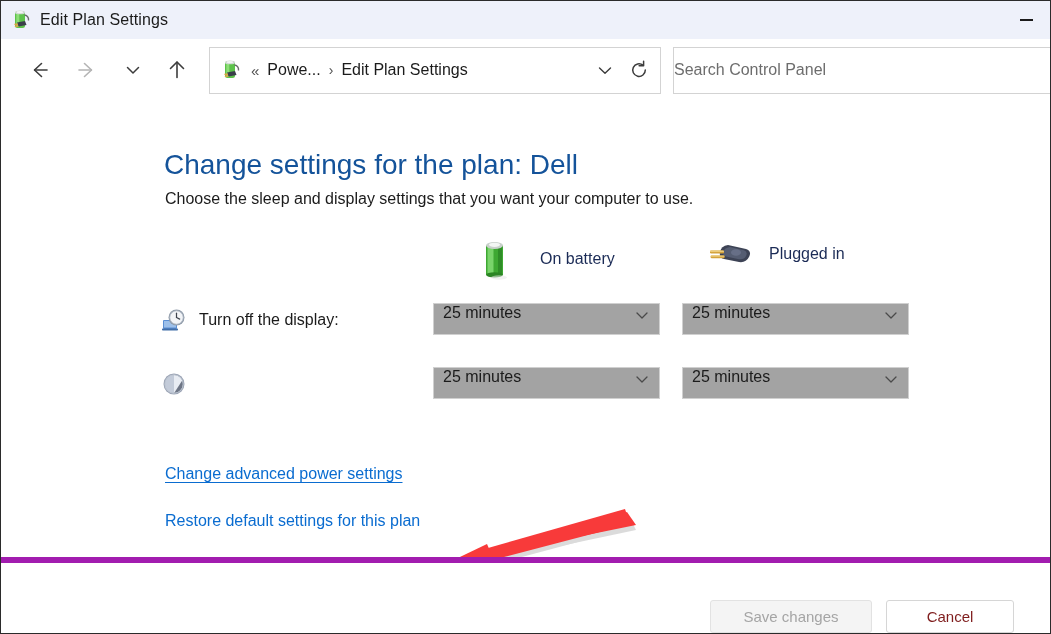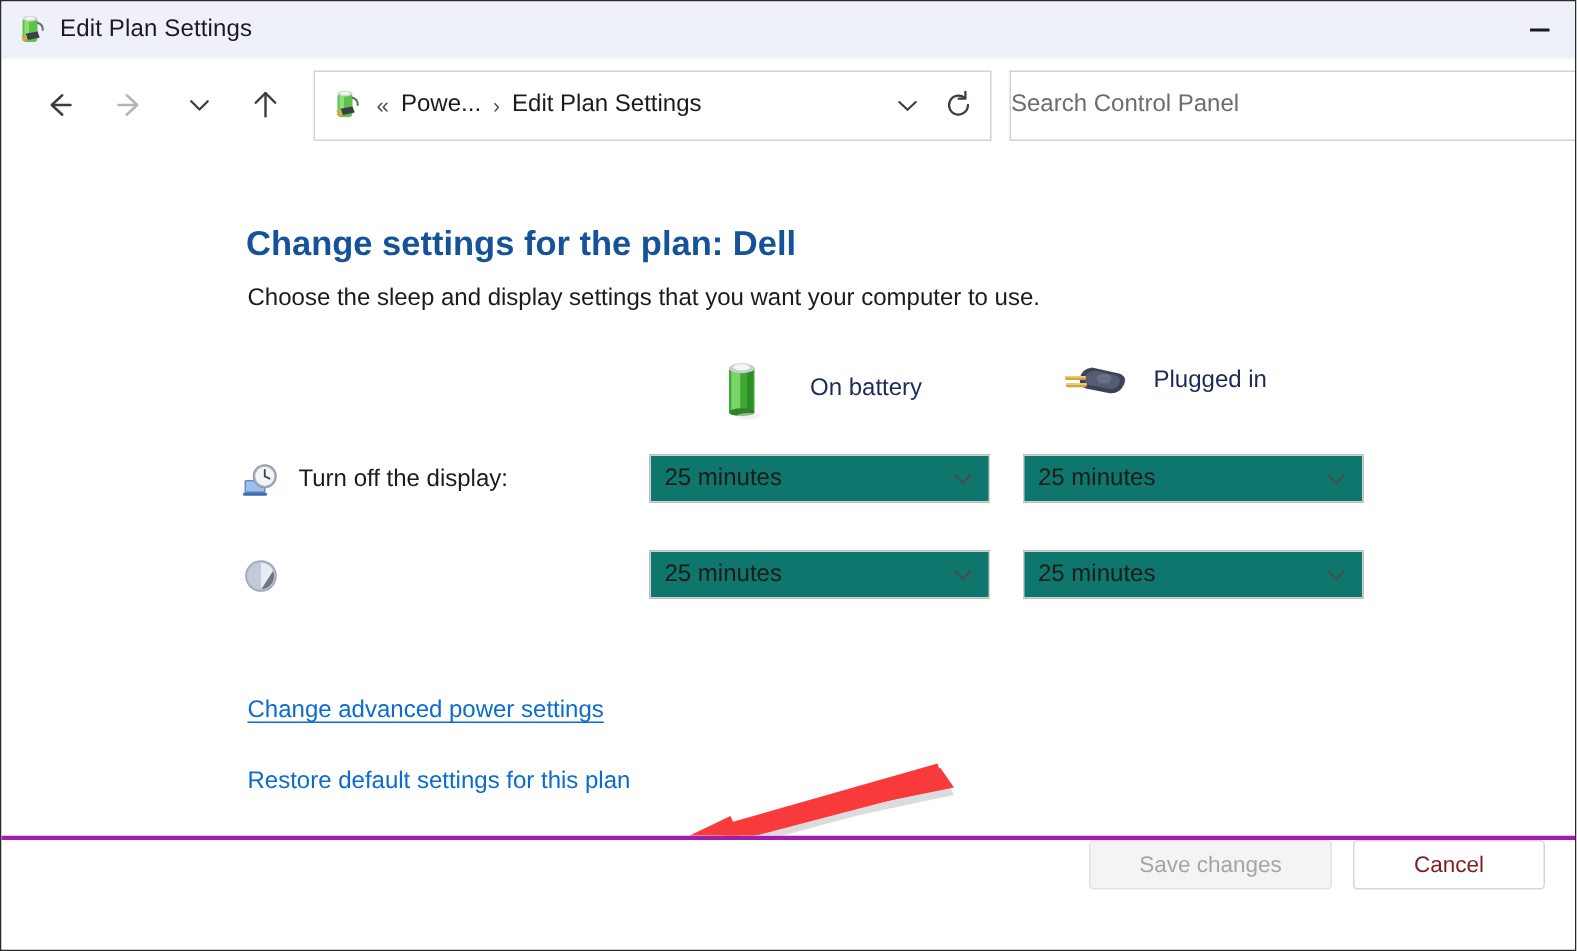--- a/index.html
+++ b/index.html
@@ -149,24 +149,23 @@
   .content {
     flex: 1;
     position: relative;
     background: #ffffff;
     overflow: hidden;
   }
   .page-title {
     position: absolute;
     left: 163px;
     top: 48px;
-    font-size: 23px;
+    font-size: 28px;
     color: #14539a;
     white-space: nowrap;
-    font-weight: bold;
   }
   .page-subtitle {
     position: absolute;
     left: 164px;
     top: 89px;
     font-size: 16px;
     color: #1b1b1b;
     white-space: nowrap;
   }
 
@@ -199,24 +198,23 @@
     font-size: 16px;
     color: #1b1b1b;
     margin-left: 12px;
     white-space: nowrap;
   }
 
   .combo {
     position: absolute;
     height: 32px;
     border: 1px solid #d0d0d0;
-    background: #0f766e;
-    box-sizing: border-box;
-    display: flex;
-    align-items: center;
+    background: #a3a3a3;
+    box-sizing: border-box;
+    display: flex;
     padding: 0 6px 0 9px;
   }
   .combo .value {
     font-size: 16px;
     color: #1b1b1b;
     white-space: nowrap;
   }
   .combo .chev {
     margin-left: auto;
     width: 22px;
@@ -254,26 +252,26 @@
     top: 405px;
     width: 230px;
     height: 85px;
     pointer-events: none;
   }
 
   
   .footer {
     height: 76px;
     flex: none;
-    border-top: 3px solid #a21caf;
-    background: #ffffff;
-    display: flex;
-    align-items: flex-start;
+    border-top: 6px solid #a21caf;
+    background: #ffffff;
+    display: flex;
+    align-items: flex-end;
     justify-content: flex-end;
-    padding-right: 20px;
+    padding-right: 36px;
     box-sizing: border-box;
   }
   .btn {
     height: 33px;
     min-width: 120px;
     border: 1px solid #d6d6d6;
     border-radius: 3px;
     font-size: 15px;
     font-family: "Liberation Sans", sans-serif;
     background: #ffffff;

